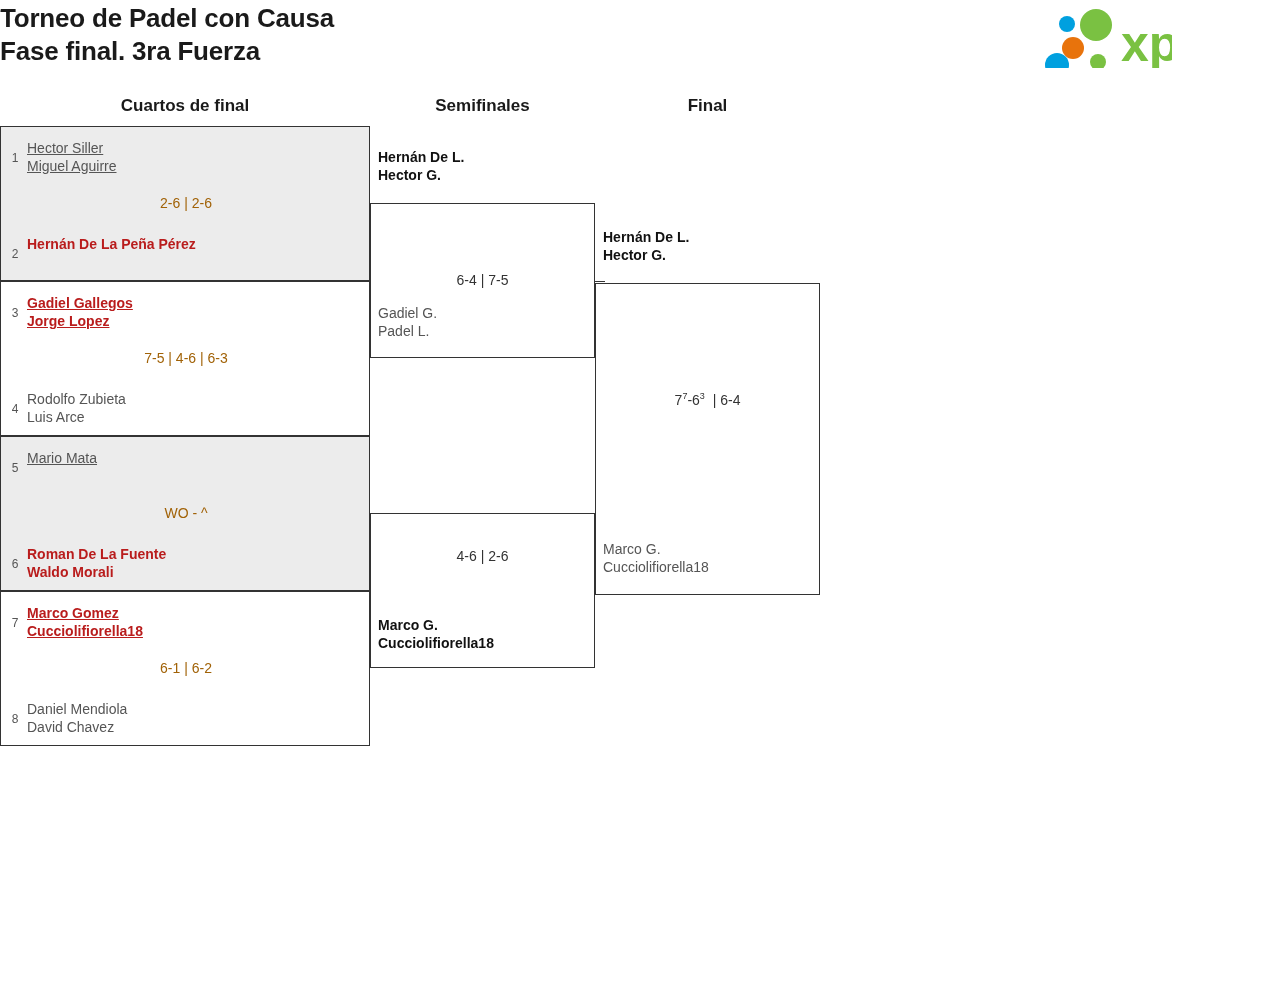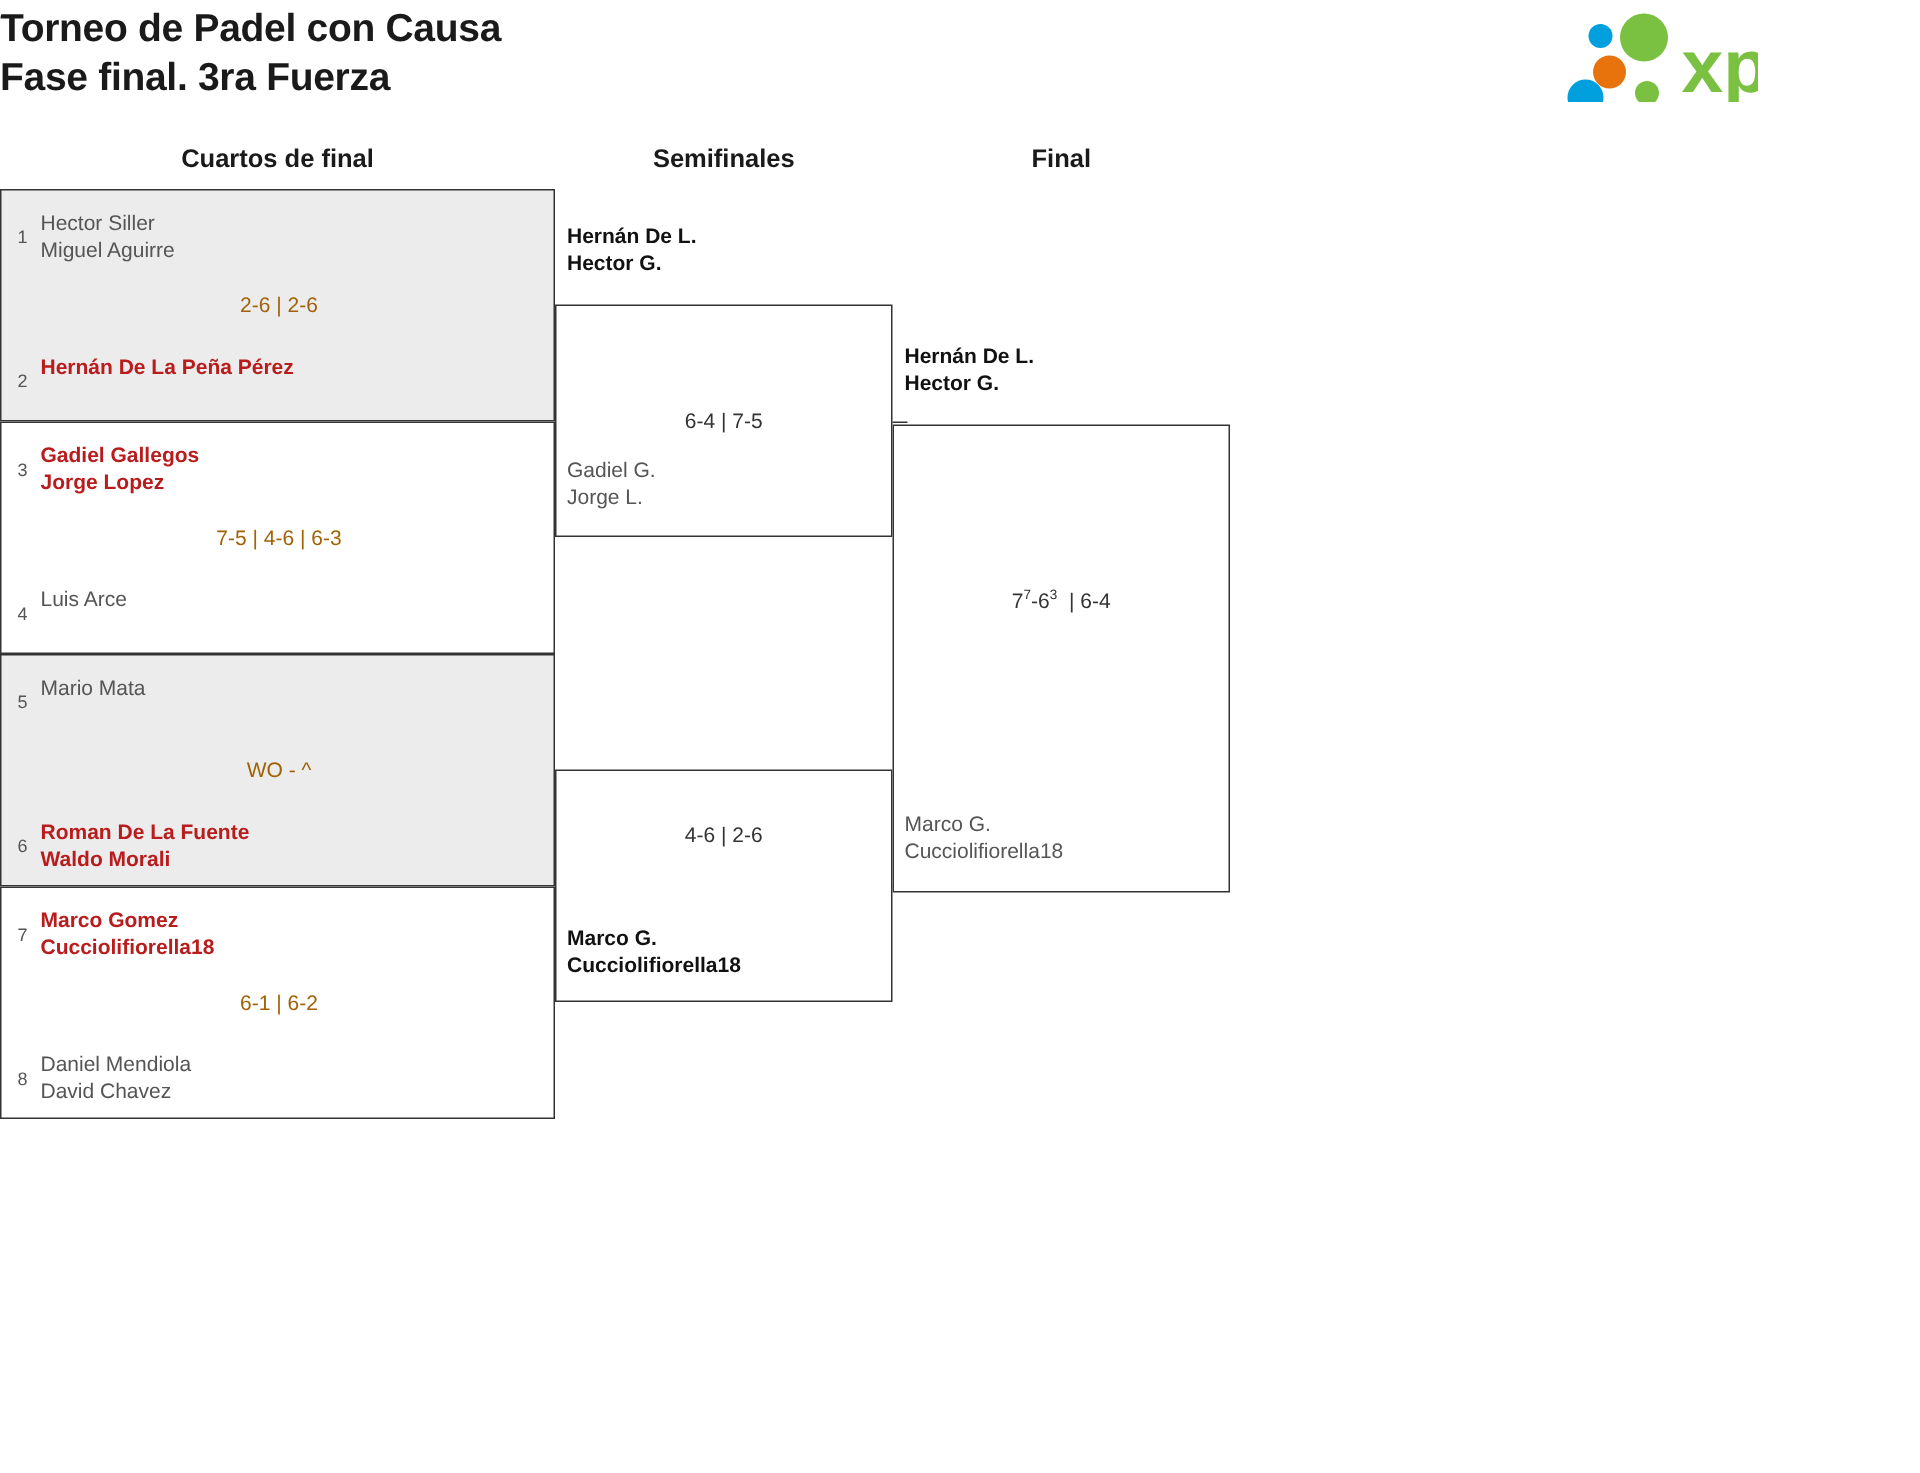--- a/index.html
+++ b/index.html
@@ -56,21 +56,21 @@
     position: absolute; left: 6px; width: 16px;
     font-size: 12px; color: #555555; text-align: center;
   }
   .seed.top { top: 24px; }
   .seed.bot { top: 120px; }
 
   .team {
     position: absolute; left: 26px; width: 320px;
     font-size: 14px; line-height: 18px; color: #555555;
   }
-  .team.top { top: 12px; }
+  .team.top { top: 12px; text-decoration: underline; }
   .team.bot { top: 108px; }
   .team.winner { color: #b91c1c; font-weight: 700; }
   .team .pl { display: block; white-space: nowrap; }
 
   .qf-score {
     position: absolute; left: 0; width: 370px; top: 68px;
     text-align: center; font-size: 14px; color: #a16207;
   }
 
   
@@ -173,20 +173,21 @@
 
     <div class="qf-match plain" id="qf2">
       <div class="seed top">3</div>
       <div class="team top winner">
         <span class="pl">Gadiel Gallegos</span>
         <span class="pl">Jorge Lopez</span>
       </div>
       <div class="qf-score">7-5 | 4-6 | 6-3</div>
       <div class="seed bot">4</div>
       <div class="team bot">
+        <span class="pl">Rodolfo Zubieta</span>
         <span class="pl">Luis Arce</span>
       </div>
     </div>
 
     <div class="qf-match shade" id="qf3">
       <div class="seed top">5</div>
       <div class="team top">
         <span class="pl">Mario Mata</span>
       </div>
       <div class="qf-score">WO - ^</div>
@@ -216,21 +217,21 @@
     <div class="sf-match" id="sf2"></div>
     <div class="sf-stub" id="sf2-stub"></div>
 
     <div class="sf-label winner" id="sf1-top">
       <span class="pl">Hernán De L.</span>
       <span class="pl">Hector G.</span>
     </div>
     <div class="sf-score" id="sf1-score">6-4 | 7-5</div>
     <div class="sf-label" id="sf1-bot">
       <span class="pl">Gadiel G.</span>
-      <span class="pl">Jorge L.</span>
+      <span class="pl">Padel L.</span>
     </div>
 
     <div class="sf-score" id="sf2-score">4-6 | 2-6</div>
     <div class="sf-label winner" id="sf2-bot">
       <span class="pl">Marco G.</span>
       <span class="pl">Cucciolifiorella18</span>
     </div>
 
     <div class="f-match"></div>
 

